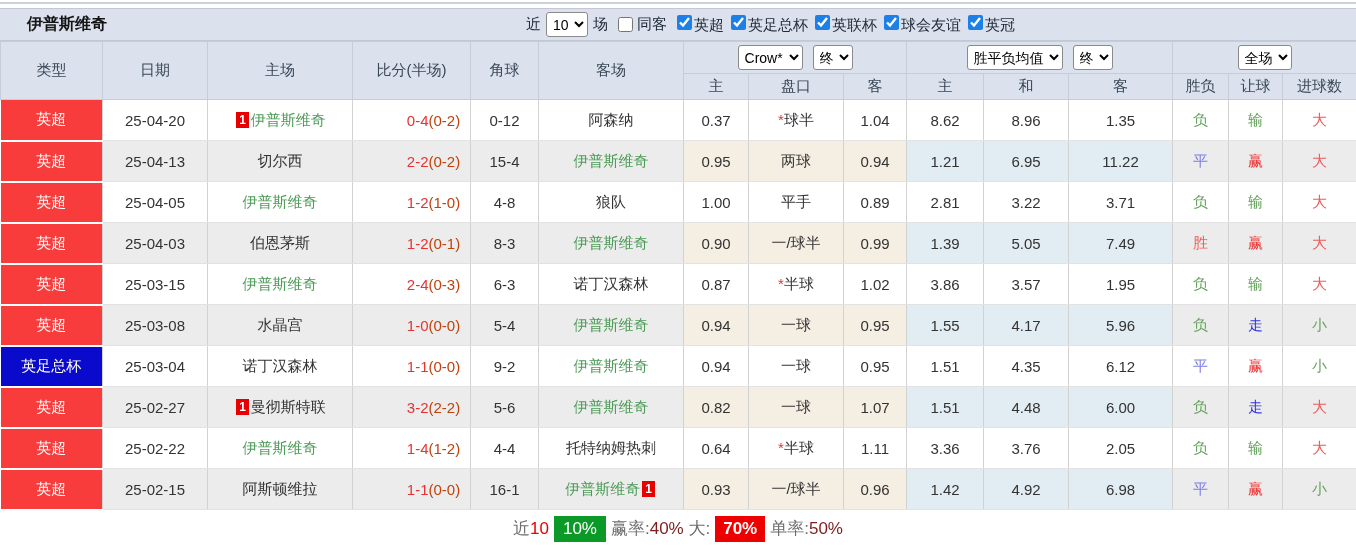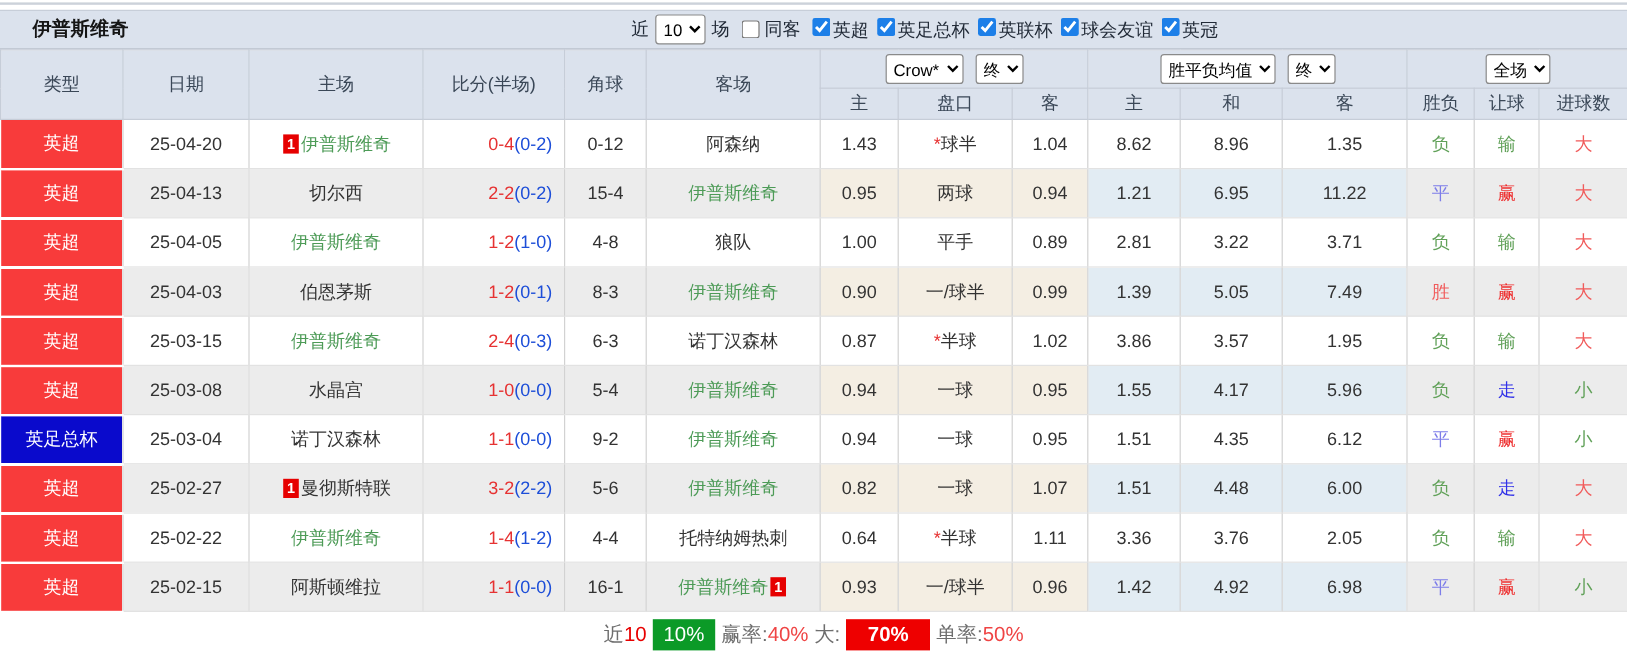--- a/index.html
+++ b/index.html
@@ -30,36 +30,36 @@
   tr.odd td { background:#fff; }
   tr.even td { background:#ececec; }
   td.cream { background:#fbf5eb; }
   tr.even td.cream { background:#f4eee3; }
   td.lblue { background:#e9f3f9; }
   tr.even td.lblue { background:#e2ecf3;margin-left:16px; }
   td.type { color:#fff; border-bottom:2px solid #fff; }
 
   .self { color:#4d9b57; }
   .score-ft { color:#e63232;margin-left:44px; }
-  .score-ht { color:#1d4ed8; }
+  .score-ht { color:#c2410c; }
   .badge { display:inline-block; background:#e60000; color:#fff; font-size:12px; font-weight:bold;
            line-height:16px; padding:0 3px; margin:0 2px; vertical-align:1px; }
   .star { color:#e63232; }
   .c-red   { color:#f15b5b; }
   .c-reds  { color:#ee2e2e; }
   .c-green { color:#61a159; }
   .c-blue  { color:#7d7de9; }
   .c-blues { color:#3030e8; }
 
   .footer { height:36px; display:flex; align-items:center; justify-content:center; font-size:17px; color:#6e6e6e; background:#fff; }
   .footer .seg { white-space:pre; }
   .red-text  { color:#e80000; }
-  .blue-text { color:#ef4444; }
+  .blue-text { color:#7f1d1d; }
   .green-box { background:#0b9a27; color:#fff; font-weight:normal; padding:3px 9px; margin:0 5px; }
-  .red-box   { background:#ee0000; color:#fff; font-weight:bold; padding:3px 18px; margin:0 5px; }
+  .red-box   { background:#ee0000; color:#fff; font-weight:bold; padding:3px 8px; margin:0 5px; }
 </style>
 </head>
 <body>
 
 <div class="page">
 
   <div class="top-gap">
       <div class="rule"></div>
     </div>
 
@@ -144,21 +144,21 @@
       </tr>
     </thead>
     <tbody id="match-rows">
         <tr class="odd">
           <td class="type" style="background: rgb(248, 59, 59);">英超</td>
           <td>25-04-20</td>
           <td><span class="badge">1</span><span class="self">伊普斯维奇</span></td>
           <td><span class="score-ft">0-4</span><span class="score-ht">(0-2)</span></td>
           <td>0-12</td>
           <td><span>阿森纳</span></td>
-          <td class="cream">1.43</td>
+          <td class="cream">0.37</td>
           <td class="cream"><span class="star">*</span>球半</td>
           <td class="cream">1.04</td>
           <td class="lblue">8.62</td>
           <td class="lblue">8.96</td>
           <td class="lblue">1.35</td>
           <td class="c-green">负</td>
           <td class="c-green">输</td>
           <td class="c-red">大</td>
         </tr>
         <tr class="even">

